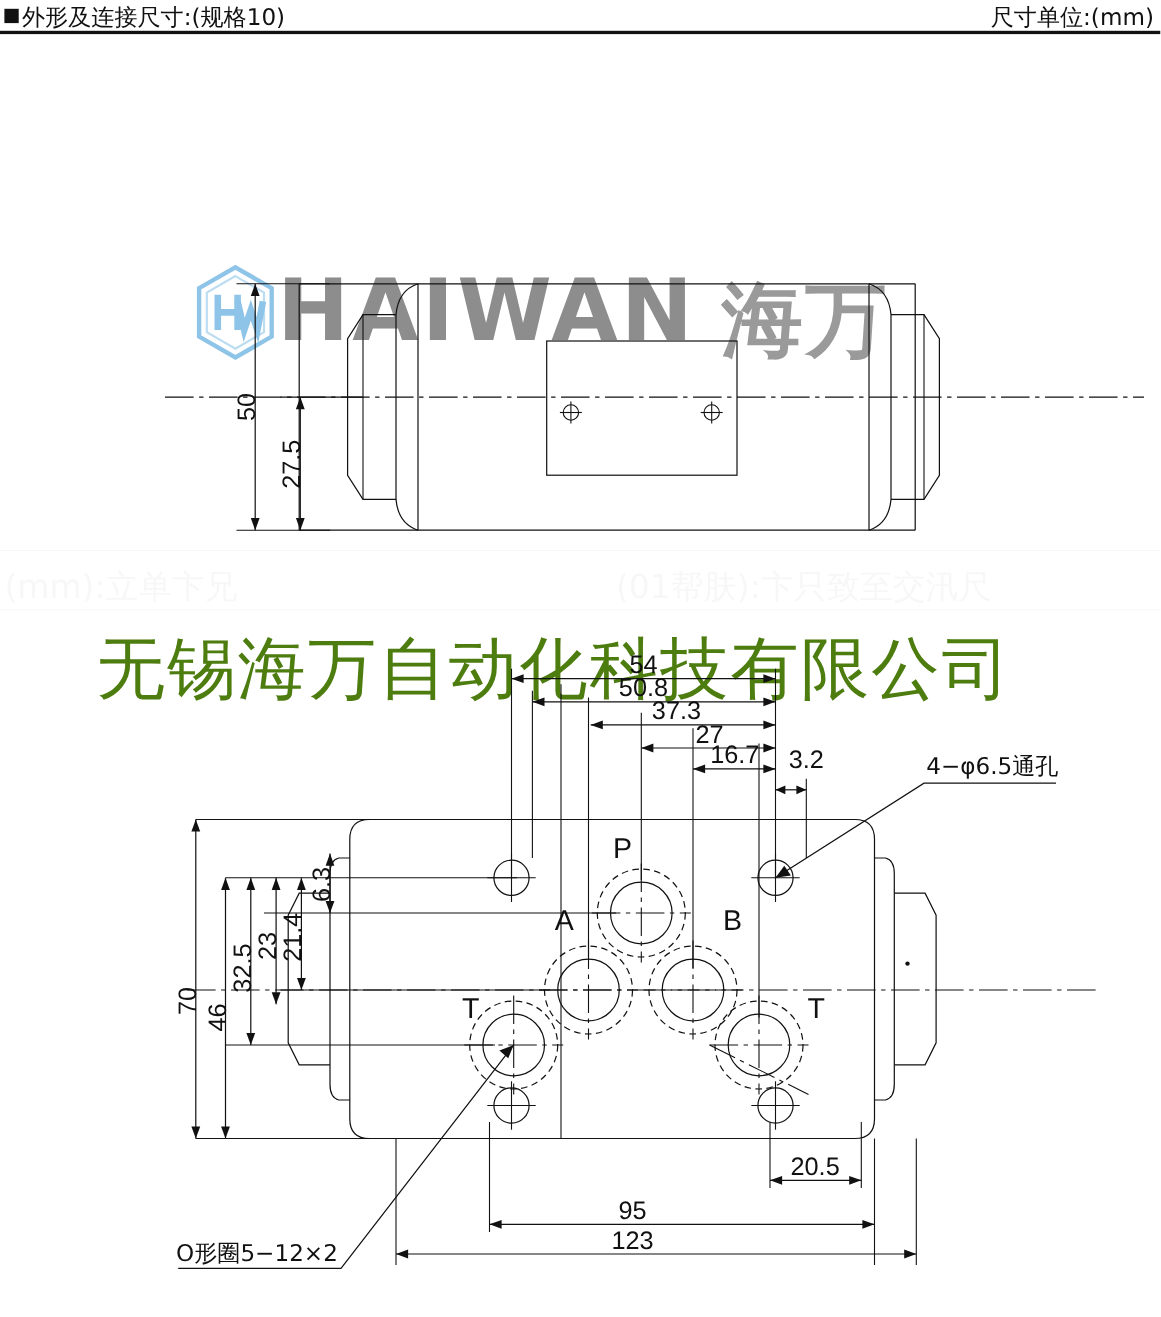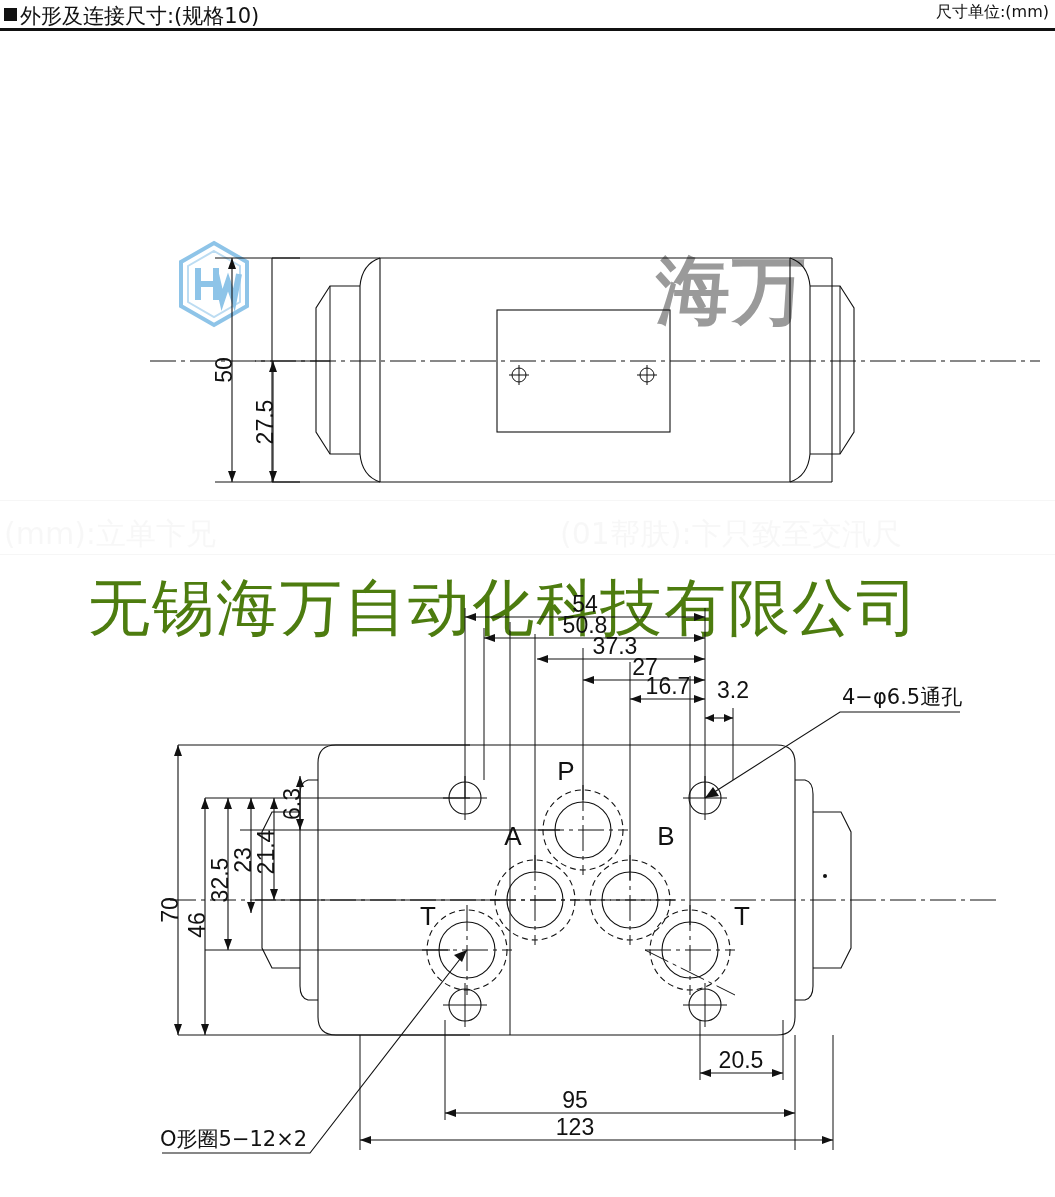--- a/index.html
+++ b/index.html
@@ -19,21 +19,21 @@
     position:absolute;left:4px;top:2px;
     font-size:21px;letter-spacing:0px;white-space:nowrap;
     font-family:"DejaVu Sans","Liberation Sans",sans-serif;
   }
   #hdr-left .sq{
     display:inline-block;width:13px;height:13px;background:#111;
     margin-right:3px;vertical-align:2px;
   }
   #hdr-right{
     position:absolute;right:6px;top:2px;
-    font-size:16px;white-space:nowrap;
+    font-size:21px;white-space:nowrap;
     font-family:"DejaVu Sans","Liberation Sans",sans-serif;
   }
   
   #wm-logo{
     position:absolute;left:176px;top:240px;width:720px;height:90px;
     pointer-events:none;
   }
   #wm-logo .txt{
     position:absolute;left:76px;top:-2px;
     font-size:78px;font-weight:bold;color:#8d8d8d;
@@ -100,20 +100,21 @@
   <div class="t" style="left:560px;top:16px;">(01帮肤):卞只致至交汛尺</div>
 </div>
 
 <div id="wm-logo">
   <svg width="76" height="88" viewBox="0 0 76 88">
     <polygon points="38,3 71,22 71,66 38,85 5,66 5,22" fill="none" stroke="#8ec4e8" stroke-width="4"></polygon>
     <polygon points="38,11 64,26 64,62 38,77 12,62 12,26" fill="none" stroke="#bcdcf2" stroke-width="2"></polygon>
     <path d="M22,28 L22,60 M22,44 L40,44 M40,28 L40,60" stroke="#8ec4e8" stroke-width="6" fill="none"></path>
     <path d="M40,34 L46,60 L52,42 L58,60 L63,34" stroke="#8ec4e8" stroke-width="6" fill="none" stroke-linejoin="miter"></path>
   </svg>
+  <div class="txt">HAIWAN</div>
   <div class="cn">海万</div>
 </div>
 
 <div id="wm-company">无锡海万自动化科技有限公司</div>
 
 <svg id="front-view" width="1055" height="290" viewBox="0 0 1055 290" style="position:absolute;left:0;top:220px;">
 
   <g>
 
     <line class="ln" x1="272" y1="38" x2="832" y2="38"></line>

